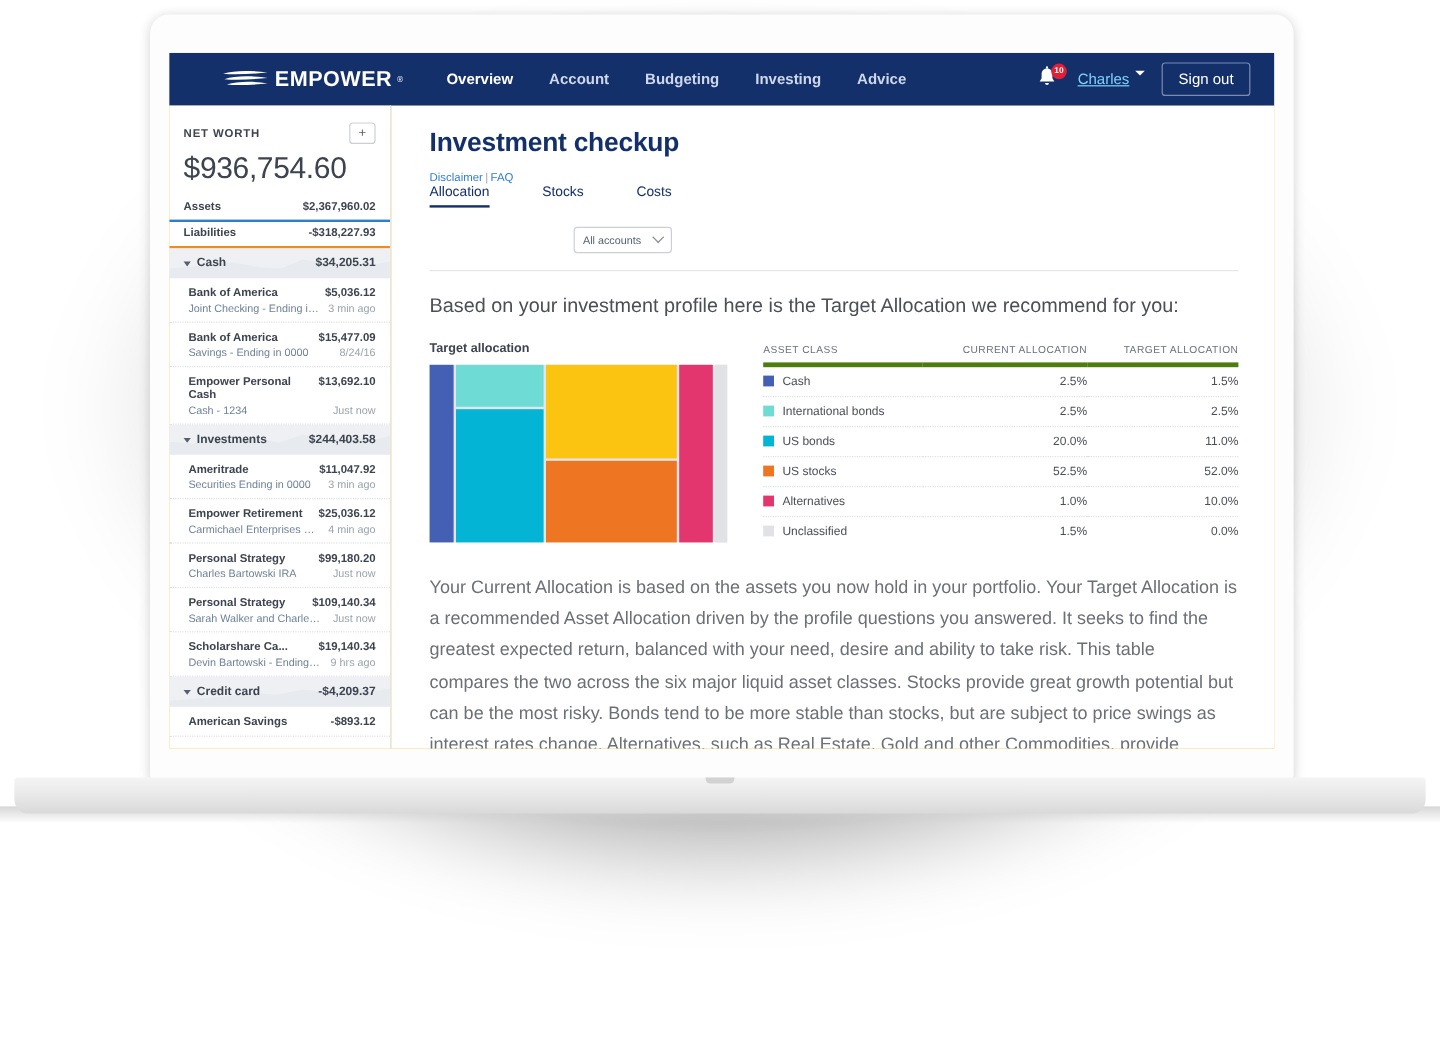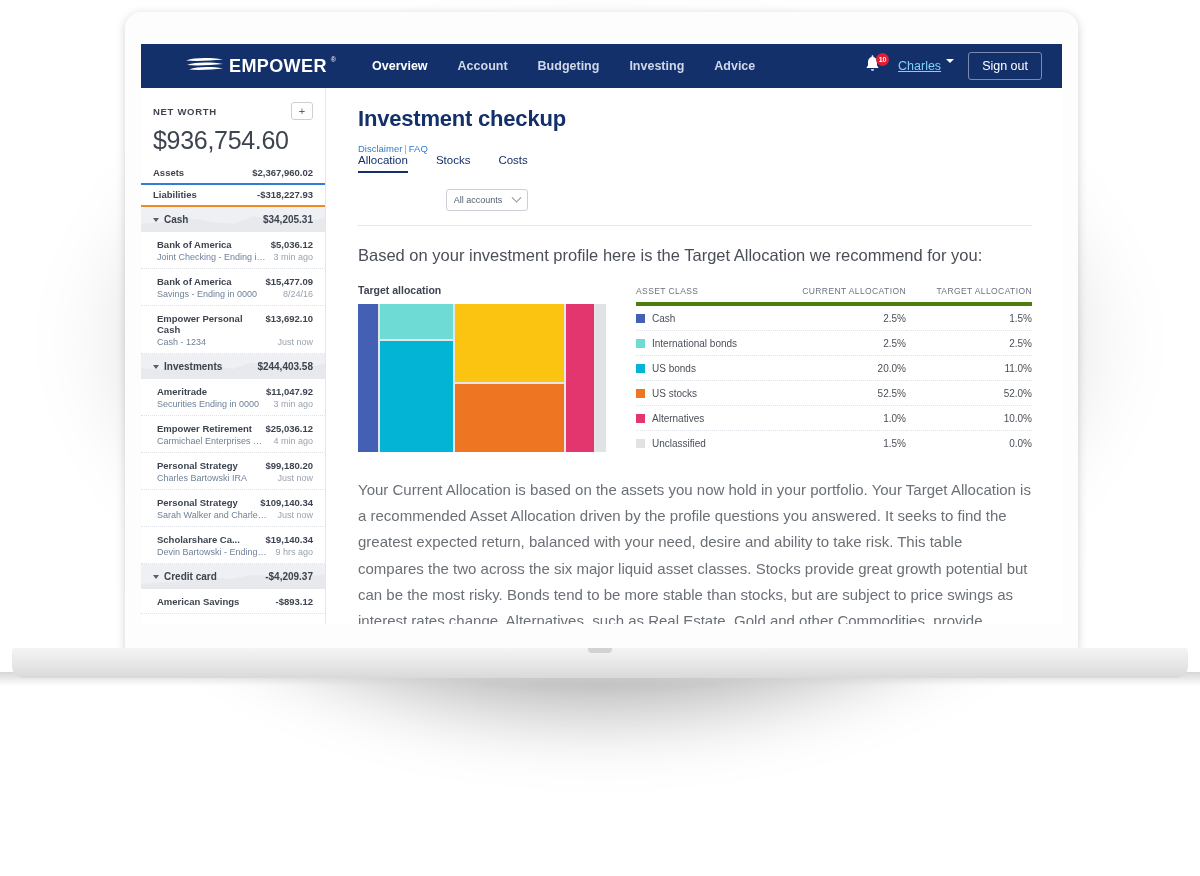--- a/index.html
+++ b/index.html
@@ -66,21 +66,21 @@
   
   .topnav {
     height: 44px;
     background: #13306b;
     display: flex;
     align-items: center;
     padding: 0 16px;
     position: relative;
   }
   .brand { display:flex; align-items:center; width:190px; padding-left:28px; }
-  .brand-logo { display:flex; align-items:flex-start; gap:4px; }
+  .brand-logo { display:flex; align-items:center; gap:4px; }
   .brand-text {
     color:#ffffff; font-size:18px; font-weight:bold; letter-spacing:0.4px;
   }
   .brand-tm { color:#fff; font-size:7px; vertical-align:super; }
 
   .navlinks { display:flex; align-items:center; gap:30px; margin-left: 25px; }
   .navlink {
     color:#cfd8ea; font-size:12.5px; text-decoration:none; font-weight:600;
     cursor:pointer; white-space:nowrap;
   }
@@ -177,21 +177,21 @@
   .page-head {
     padding:18px 30px 0 32px;
     display:flex; justify-content:space-between; align-items:flex-start;flex-direction:column;
   }
   .page-title { font-size:22px; color:#13306b; font-weight:bold; letter-spacing:-0.2px; }
   .sublinks { margin-top:11px; font-size:9.5px; color:#2f7dd1; }
   .sublinks a { color:#2f7dd1; text-decoration:none; cursor:pointer; }
   .sublinks .sep { color:#9aa3ae; padding:0 2px; }
 
   .head-right { display:flex; flex-direction:column; align-items:flex-end; }
-  .tabs { display:flex; gap:28px; }
+  .tabs { display:flex; gap:44px; }
   .tab {
     font-size:11.5px; color:#13306b; cursor:pointer; padding-bottom:5px;
     border-bottom:2px solid transparent; white-space:nowrap;
   }
   .tab.active { border-bottom-color:#13306b; font-weight:400; }
   .acct-select {
     margin-top:16px; width:82px; height:22px;
     border:1px solid #ccd0d6; border-radius:3px; background:#fff;
     display:flex; align-items:center; justify-content:space-between;
     padding:0 7px; font-size:9px; color:#555f6d; cursor:pointer;

